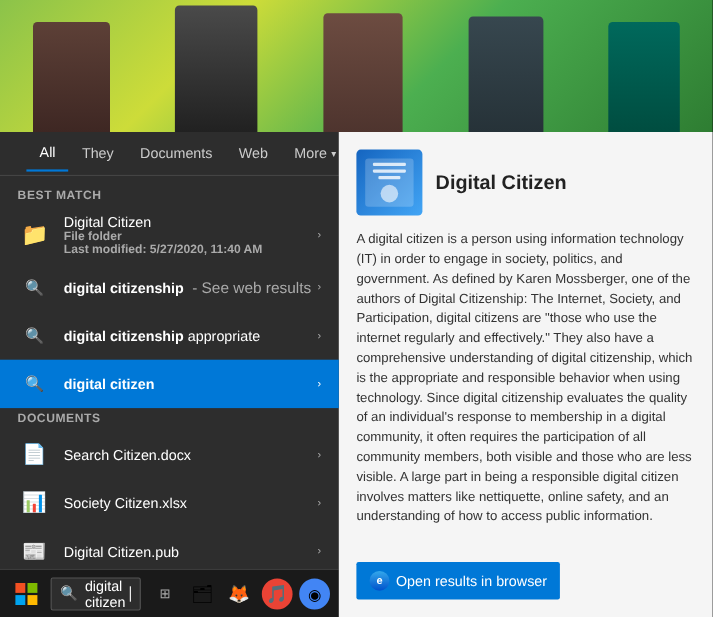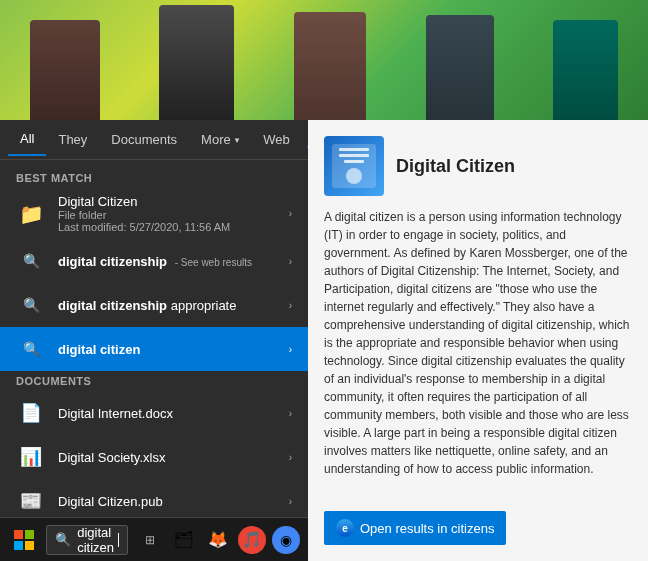--- a/index.html
+++ b/index.html
@@ -53,21 +53,21 @@
       flex-direction: column;
       background: #2d2d2d;
     }
 
     
     .tabs {
       display: flex;
       align-items: center;
       background: #2d2d2d;
       border-bottom: 1px solid #444;
-      padding: 0 8px;
+      padding: 0 24px;
       height: 40px;
     }
     .tab {
       padding: 8px 12px;
       color: #ccc;
       font-size: 13px;
       cursor: pointer;
       position: relative;
       white-space: nowrap;
     }
@@ -129,29 +129,29 @@
       flex-shrink: 0;
       margin-right: 10px;
       font-size: 20px;
     }
     .result-icon.folder { color: #f0c040; }
     .result-icon.search { color: #ccc; font-size: 14px; }
     .result-icon.doc { font-size: 18px; }
 
     .result-text { flex: 1; min-width: 0; }
     .result-title { font-size: 13px; color: #fff; white-space: nowrap; overflow: hidden; text-overflow: ellipsis; }
-    .result-sub { font-size: 11px; color: #aaa; white-space: nowrap; overflow: hidden; text-overflow: ellipsis; }
+    .result-sub { font-size: 11px; color: #aaa; white-space: nowrap; overflow: hidden; text-overflow: ellipsis; font-weight: bold; }
 
     .result-arrow {
       color: #aaa;
       font-size: 10px;
       margin-left: 4px;
     }
     .result-item.highlighted .result-arrow { color: #fff; }
-    .see-web { font-size: 10px; color: #aaa; margin-left: 4px; }
+    .see-web { font-size: 14px; color: #aaa; margin-left: 4px; }
 
     
     .search-box {
       height: 44px;
       background: #1a1a1a;
       display: flex;
       align-items: center;
       padding: 0 8px;
       border-top: 1px solid #444;
     }
@@ -340,41 +340,41 @@
     <div class="hero-figure"></div>
   </div>
 </div>
 
 <div class="search-container">
 
   <div class="tabs">
     <div class="tab active">All</div>
     <div class="tab">They</div>
     <div class="tab">Documents</div>
+    <div class="tab">Web</div>
     <div class="tab tab-more">
       <span>More</span>
       <span style="font-size:9px;margin-left:2px;">▾</span>
     </div>
-    <div class="tab">Web</div>
     <div class="tabs-right">
       <span class="tabs-icon">👤</span>
       <span class="tabs-icon" style="letter-spacing:1px;">···</span>
     </div>
   </div>
 
   <div class="results">
 
     <div class="section-label">Best match</div>
 
     <div class="result-item">
       <div class="result-icon folder">📁</div>
       <div class="result-text">
         <div class="result-title">Digital Citizen</div>
         <div class="result-sub">File folder</div>
-        <div class="result-sub">Last modified: 5/27/2020, 11:56 AM</div>
+        <div class="result-sub">Last modified: 5/27/2020, 11:40 AM</div>
       </div>
       <span class="result-arrow">›</span>
     </div>
 
 
     <div class="result-item">
       <div class="result-icon search">🔍</div>
       <div class="result-text">
         <div class="result-title">
           <span class="highlight-bold">digital citizenship</span>
@@ -402,29 +402,29 @@
         </div>
       </div>
       <span class="result-arrow">›</span>
     </div>
 
     <div class="section-label">Documents</div>
 
     <div class="result-item">
       <div class="result-icon doc">📄</div>
       <div class="result-text">
-        <div class="result-title">Digital Internet.docx</div>
+        <div class="result-title">Search Citizen.docx</div>
       </div>
       <span class="result-arrow">›</span>
     </div>
 
     <div class="result-item">
       <div class="result-icon doc">📊</div>
       <div class="result-text">
-        <div class="result-title">Digital Society.xlsx</div>
+        <div class="result-title">Society Citizen.xlsx</div>
       </div>
       <span class="result-arrow">›</span>
     </div>
 
     <div class="result-item">
       <div class="result-icon doc">📰</div>
       <div class="result-text">
         <div class="result-title">Digital Citizen.pub</div>
       </div>
       <span class="result-arrow">›</span>
@@ -471,15 +471,15 @@
         <div style="width:16px;height:16px;background:rgba(255,255,255,0.6);border-radius:50%;margin-top:2px;"></div>
       </div>
     </div>
     <div class="panel-title">Digital Citizen</div>
   </div>
 
   <div class="panel-description">A digital citizen is a person using information technology (IT) in order to engage in society, politics, and government. As defined by Karen Mossberger, one of the authors of Digital Citizenship: The Internet, Society, and Participation, digital citizens are "those who use the internet regularly and effectively." They also have a comprehensive understanding of digital citizenship, which is the appropriate and responsible behavior when using technology. Since digital citizenship evaluates the quality of an individual's response to membership in a digital community, it often requires the participation of all community members, both visible and those who are less visible. A large part in being a responsible digital citizen involves matters like nettiquette, online safety, and an understanding of how to access public information.</div>
 
   <button class="open-browser-btn">
     <div class="edge-icon">e</div>
-    <span>Open results in citizens</span>
+    <span>Open results in browser</span>
   </button>
 </div>
 
 </body></html>

